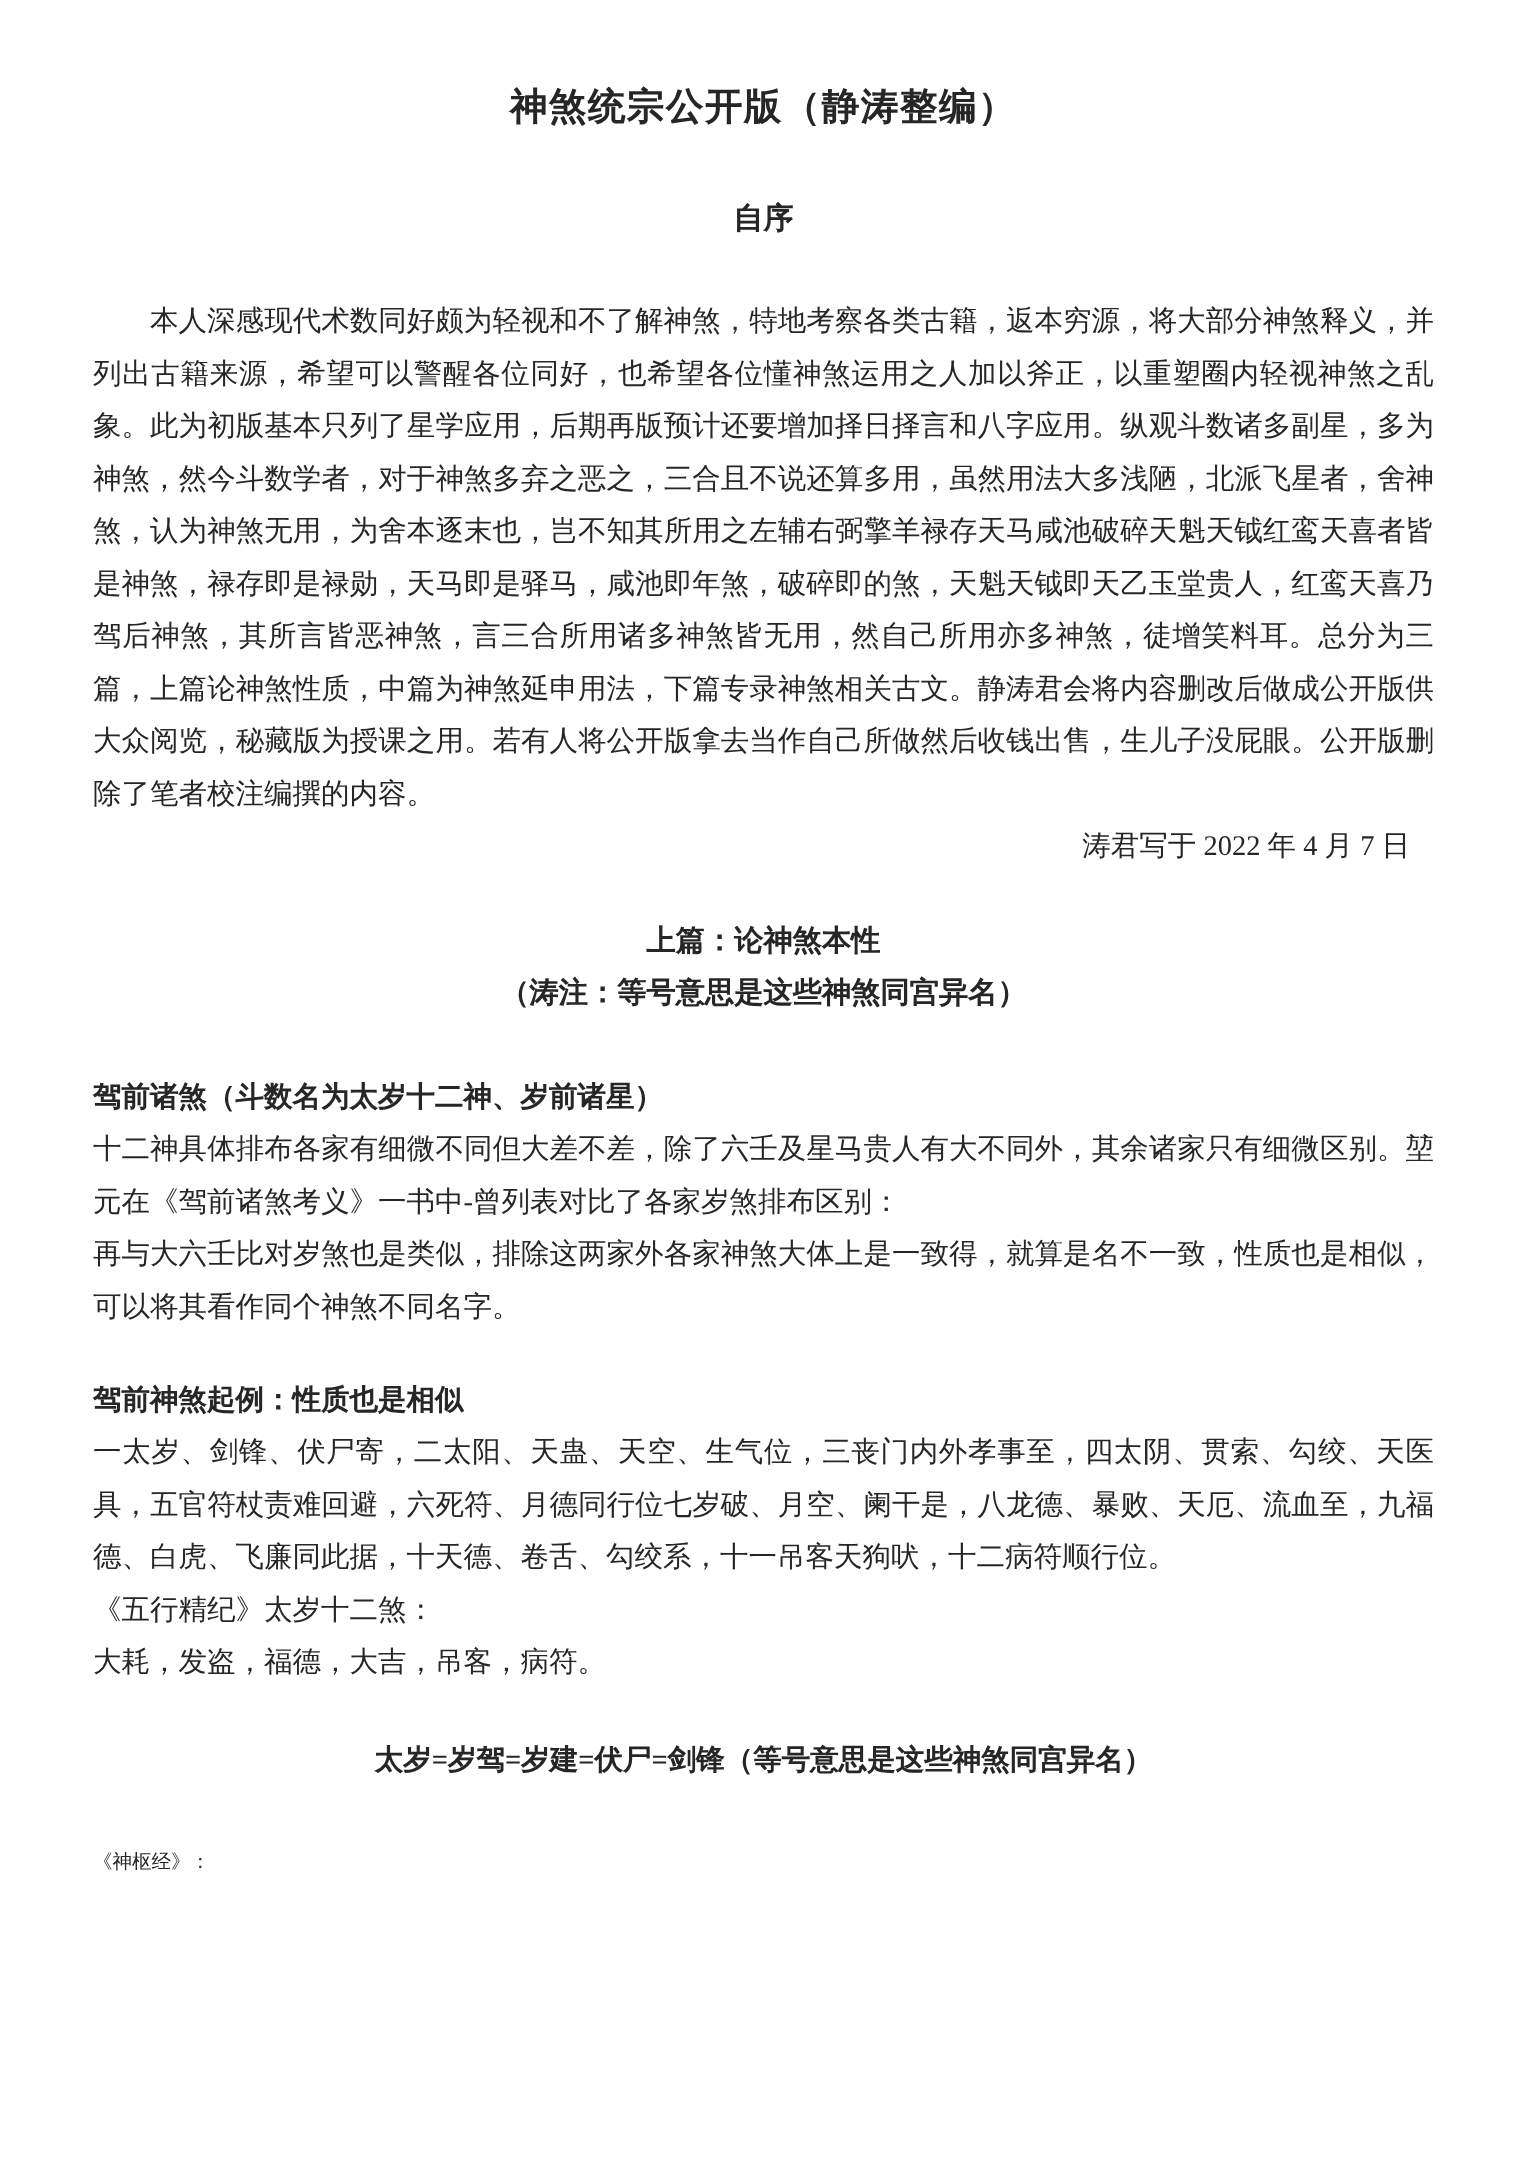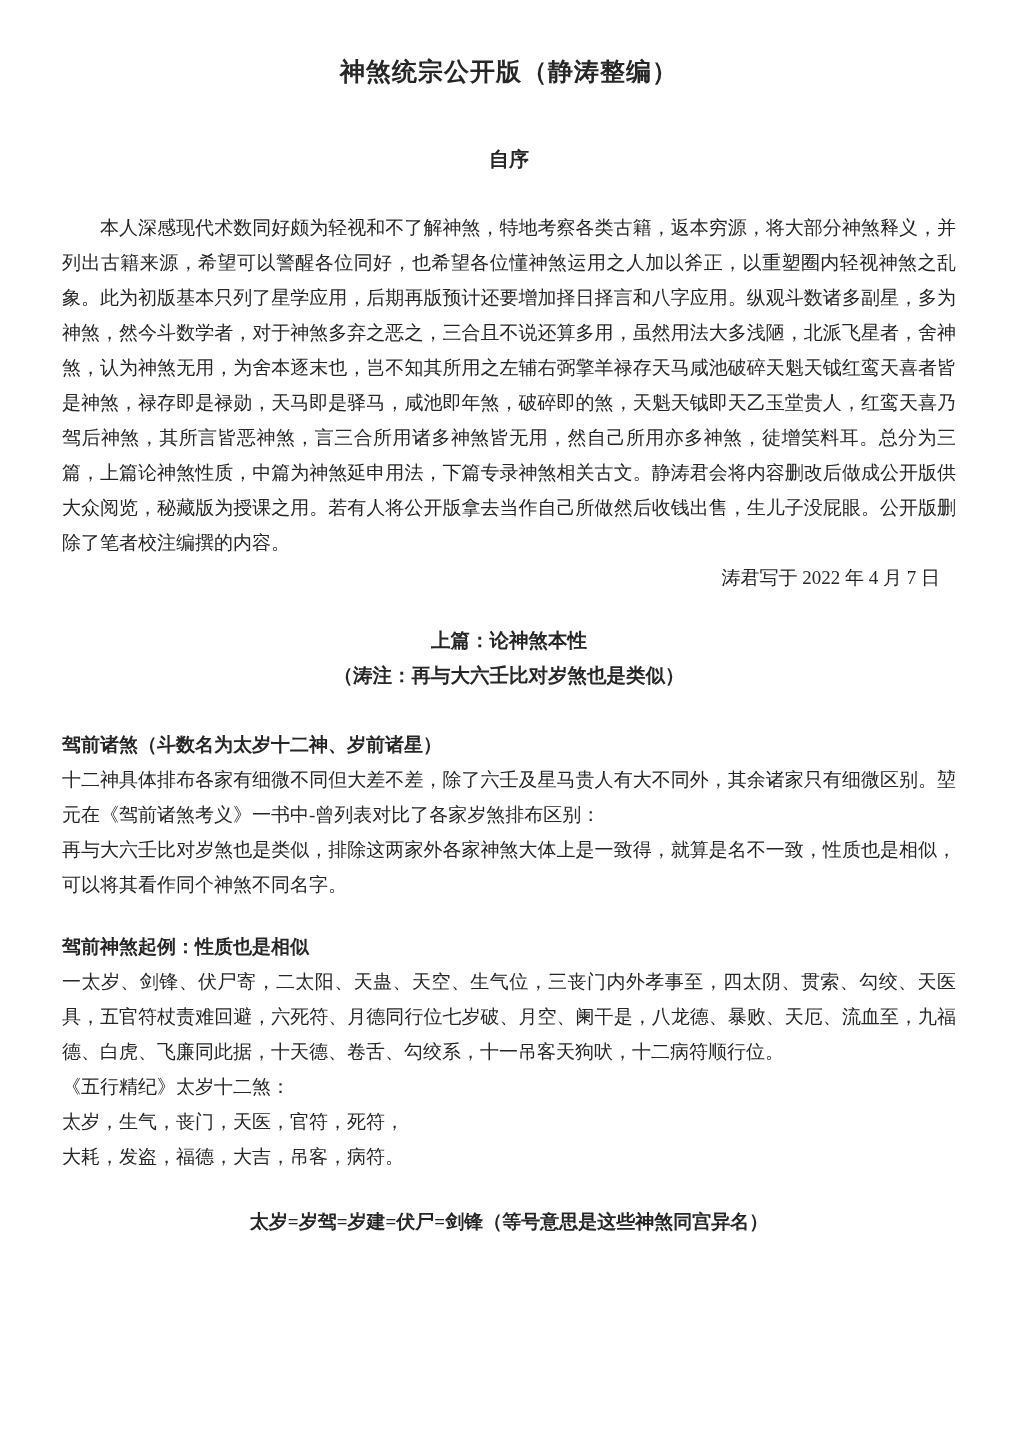--- a/index.html
+++ b/index.html
@@ -21,21 +21,21 @@
   }
   .doc-title {
     margin: 0;
     text-align: center;
     font-size: 25px;
     font-weight: bold;
     letter-spacing: 1px;
     line-height: 32px;
   }
   .preface-heading {
-    margin: 58px 0 0 0;
+    margin: 45px 0 0 0;
     text-align: center;
     font-size: 20px;
     font-weight: bold;
     line-height: 26px;
   }
   .preface-body {
     margin: 38px 0 0 0;
     font-size: 19px;
     line-height: 35px;
     text-align: justify;
@@ -97,33 +97,32 @@
   <h1 class="doc-title">神煞统宗公开版（静涛整编）</h1>
 
   <h2 class="preface-heading">自序</h2>
 
   <p class="preface-body">本人深感现代术数同好颇为轻视和不了解神煞，特地考察各类古籍，返本穷源，将大部分神煞释义，并列出古籍来源，希望可以警醒各位同好，也希望各位懂神煞运用之人加以斧正，以重塑圈内轻视神煞之乱象。此为初版基本只列了星学应用，后期再版预计还要增加择日择言和八字应用。纵观斗数诸多副星，多为神煞，然今斗数学者，对于神煞多弃之恶之，三合且不说还算多用，虽然用法大多浅陋，北派飞星者，舍神煞，认为神煞无用，为舍本逐末也，岂不知其所用之左辅右弼擎羊禄存天马咸池破碎天魁天钺红鸾天喜者皆是神煞，禄存即是禄勋，天马即是驿马，咸池即年煞，破碎即的煞，天魁天钺即天乙玉堂贵人，红鸾天喜乃驾后神煞，其所言皆恶神煞，言三合所用诸多神煞皆无用，然自己所用亦多神煞，徒增笑料耳。总分为三篇，上篇论神煞性质，中篇为神煞延申用法，下篇专录神煞相关古文。静涛君会将内容删改后做成公开版供大众阅览，秘藏版为授课之用。若有人将公开版拿去当作自己所做然后收钱出售，生儿子没屁眼。公开版删除了笔者校注编撰的内容。</p>
 
   <p class="signature">涛君写于 2022 年 4 月 7 日</p>
 
   <p class="part-heading">上篇：论神煞本性</p>
 
-  <p class="part-note">（涛注：再与大六壬比对岁煞也是类似）</p>
+  <p class="part-note">（涛注：等号意思是这些神煞同宫异名）</p>
 
   <div class="section">
     <p class="section-heading">驾前诸煞（斗数名为太岁十二神、岁前诸星）</p>
     <p class="body-par">十二神具体排布各家有细微不同但大差不差，除了六壬及星马贵人有大不同外，其余诸家只有细微区别。堃元在《驾前诸煞考义》一书中-曾列表对比了各家岁煞排布区别：</p>
     <p class="body-par">再与大六壬比对岁煞也是类似，排除这两家外各家神煞大体上是一致得，就算是名不一致，性质也是相似，可以将其看作同个神煞不同名字。</p>
   </div>
 
   <div class="section">
     <p class="section-heading second">驾前神煞起例：性质也是相似</p>
     <p class="body-par">一太岁、剑锋、伏尸寄，二太阳、天蛊、天空、生气位，三丧门内外孝事至，四太阴、贯索、勾绞、天医具，五官符杖责难回避，六死符、月德同行位七岁破、月空、阑干是，八龙德、暴败、天厄、流血至，九福德、白虎、飞廉同此据，十天德、卷舌、勾绞系，十一吊客天狗吠，十二病符顺行位。</p>
     <p class="body-par">《五行精纪》太岁十二煞：</p>
-    <p class="body-par">太岁，生气，丧门，天医，官符，死符，</p>
     <p class="body-par">大耗，发盗，福德，大吉，吊客，病符。</p>
   </div>
 
   <p class="equivalence">太岁=岁驾=岁建=伏尸=剑锋（等号意思是这些神煞同宫异名）</p>
 
   <p class="closing">《神枢经》：</p>
 
 </div>
 
 </body></html>

